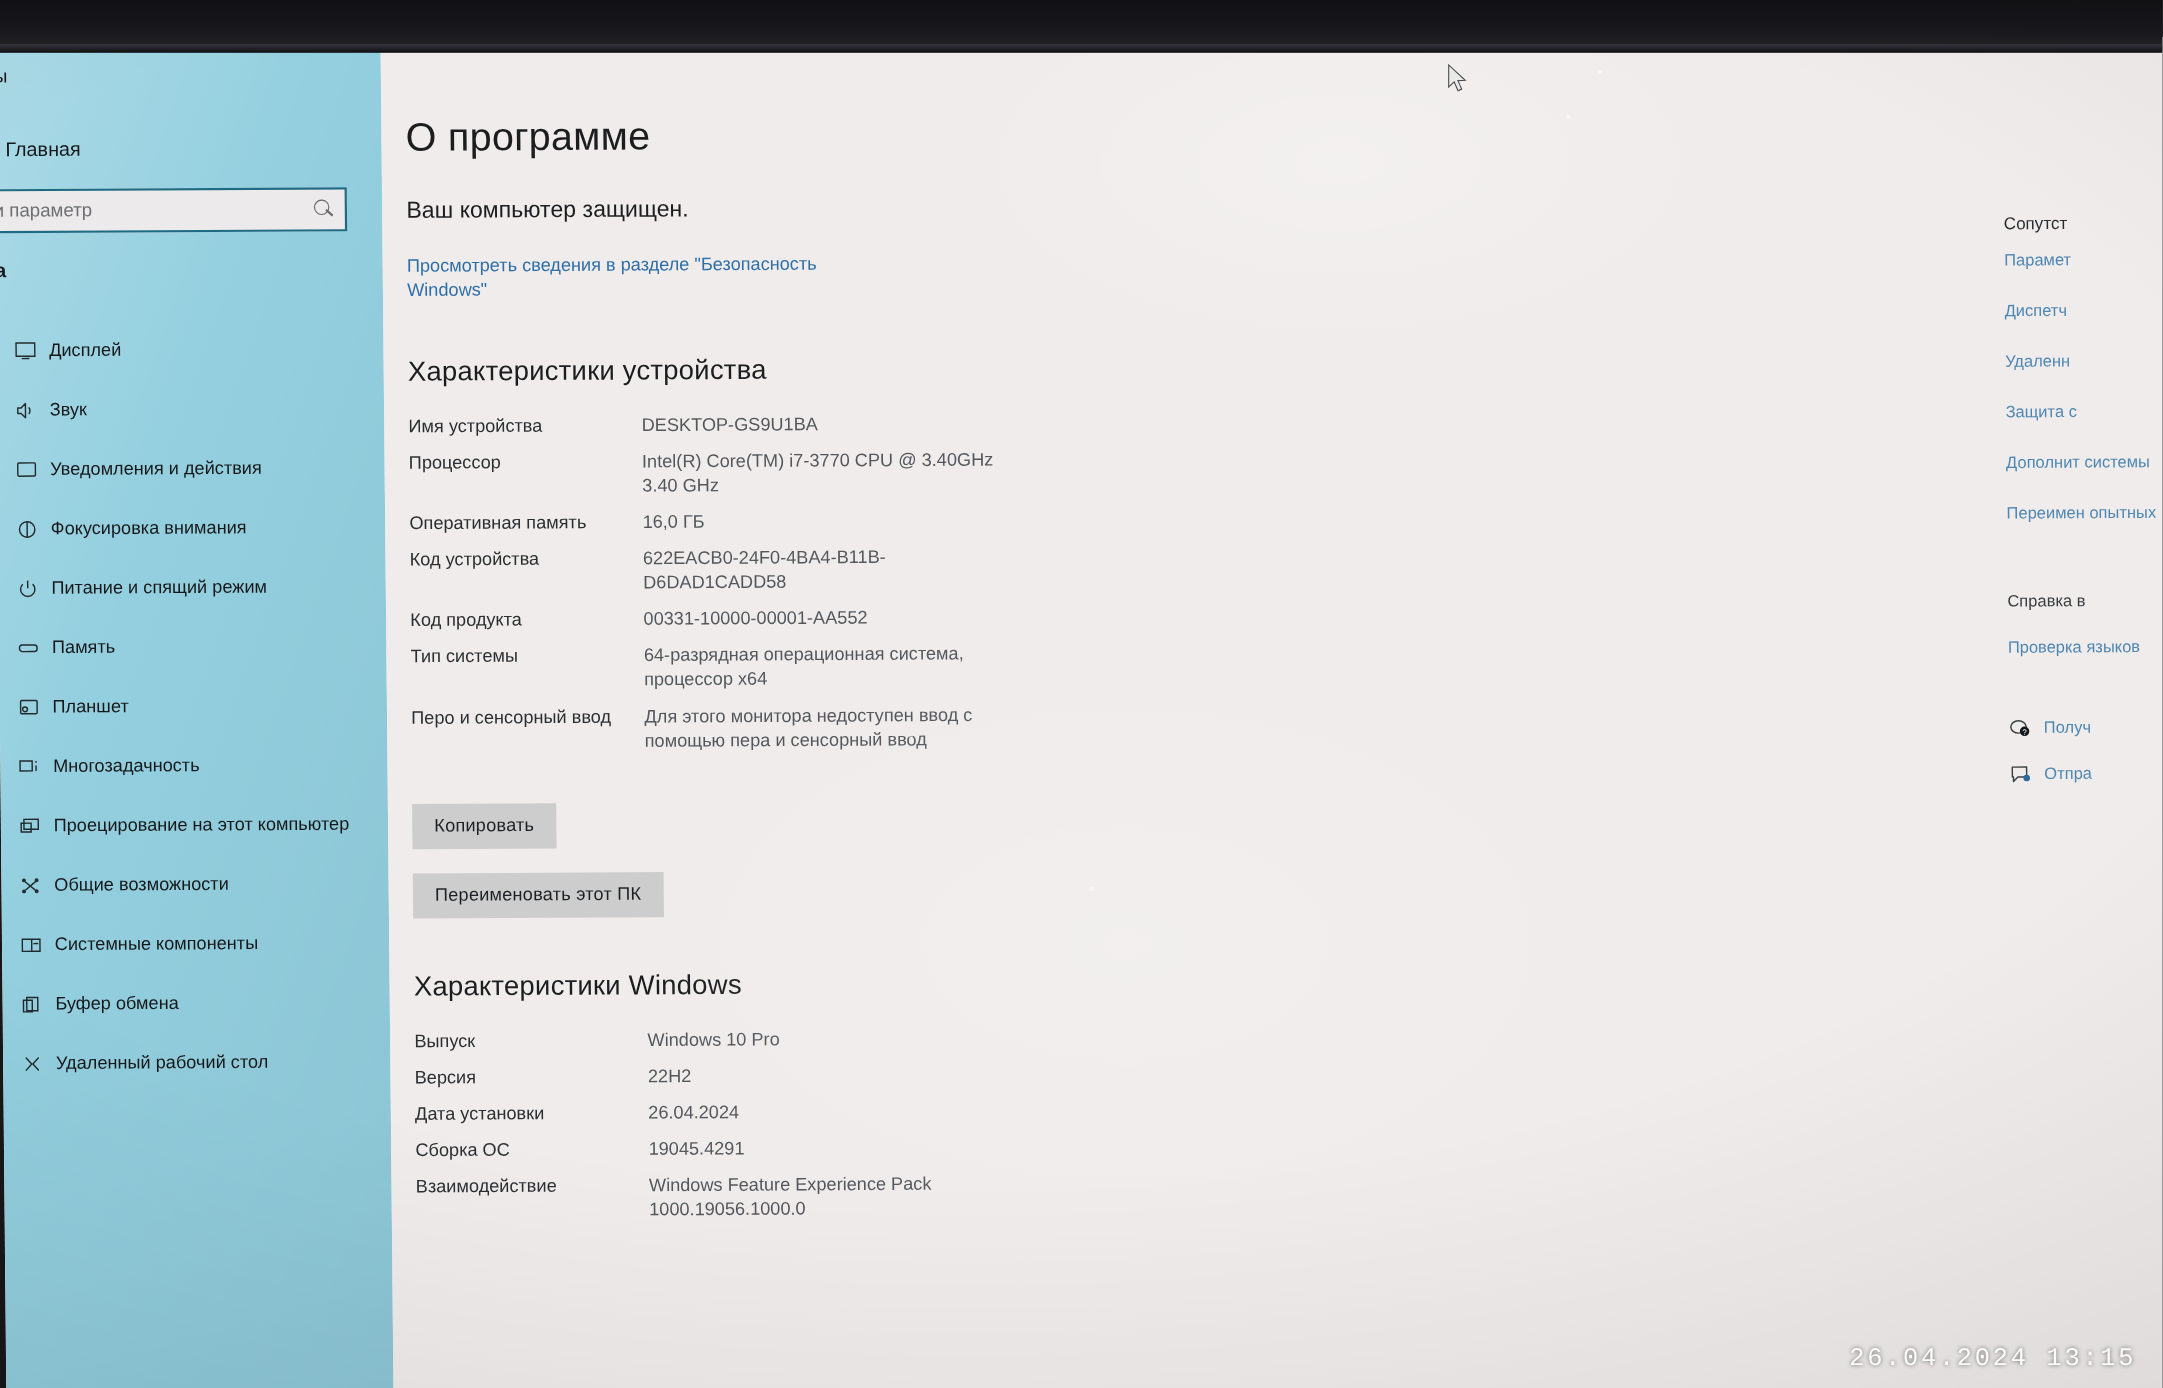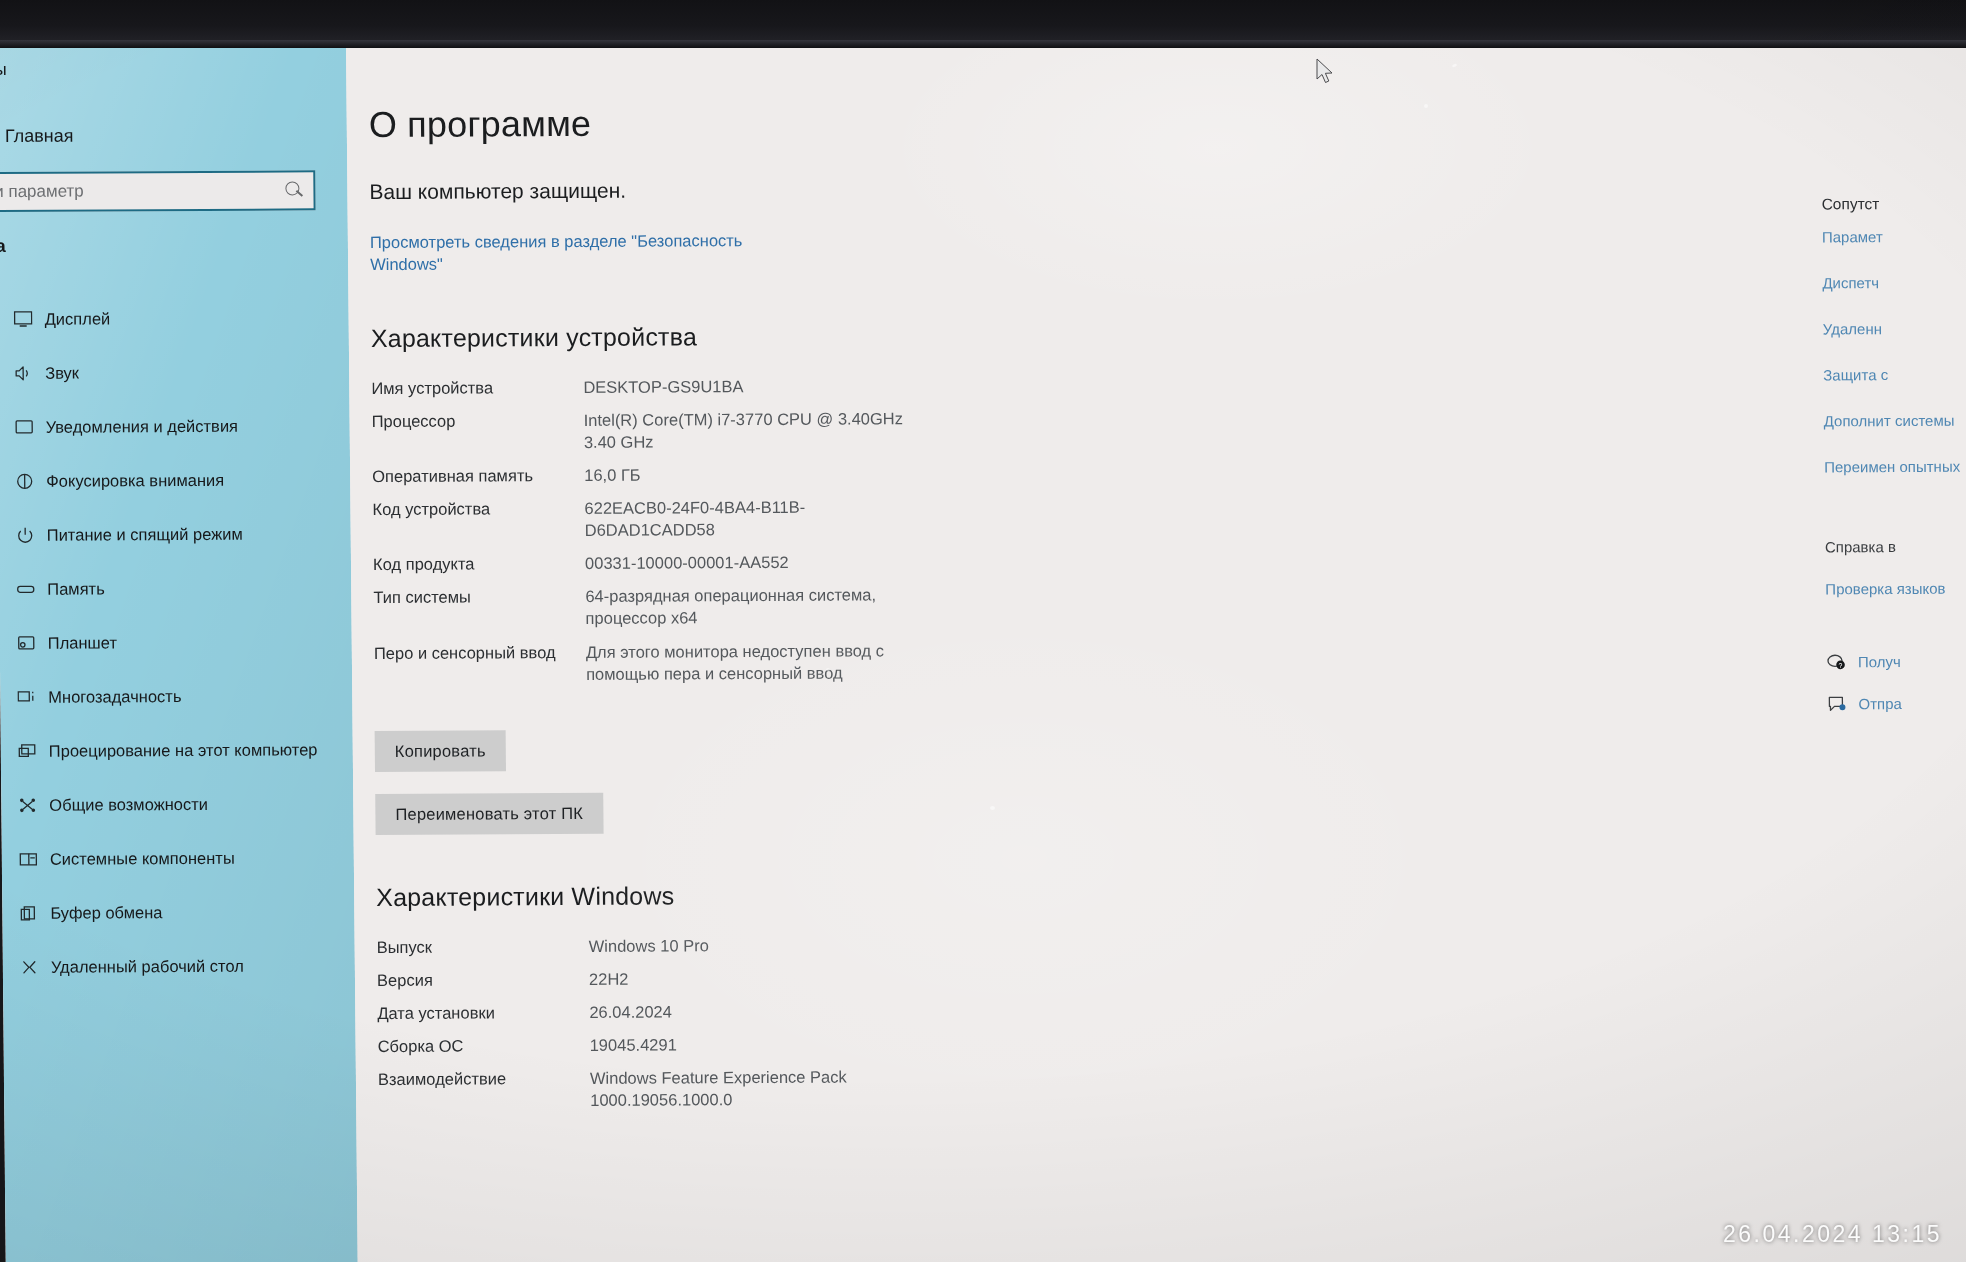--- a/index.html
+++ b/index.html
@@ -119,21 +119,21 @@
   #rail .foot { margin-top:52px; }
   #rail .frow { display:flex; align-items:center; gap:10px; margin-bottom:22px; color:#4f87b3; }
   #rail .frow .fi { width:22px; flex:0 0 22px; display:flex; align-items:center; justify-content:center; }
 
   
   #cursor { position:absolute; left:1316px; top:58px; z-index:50; }
   #timestamp {
     position:absolute; right:24px; bottom:14px; z-index:50;
     color:#fbfbfb; font-size:23px; letter-spacing:2.5px;
     text-shadow:0 0 4px rgba(0,0,0,.55);
-    font-family:Liberation Sans, sans-serif;
+    font-family:Liberation Mono, monospace;
   }
   
   .speck { position:absolute; background:rgba(255,255,255,.5); border-radius:50%; z-index:45; }
   
   #vignette {
     position:absolute; inset:0; z-index:46; pointer-events:none;
     background:radial-gradient(130% 100% at 45% 40%, rgba(255,255,255,0) 45%, rgba(0,0,0,.10) 86%, rgba(0,0,0,.22) 100%);
   }
 </style>
 </head>

